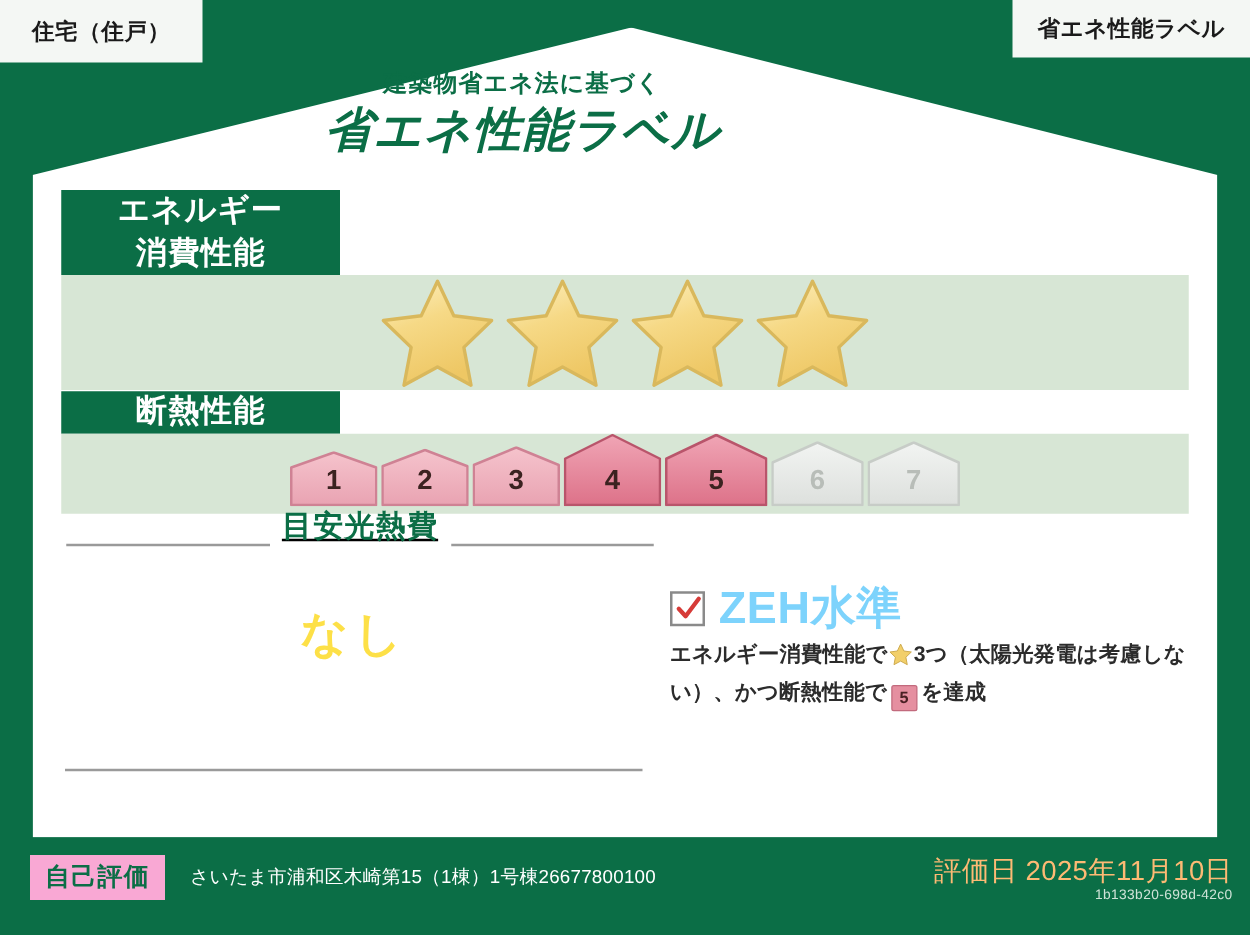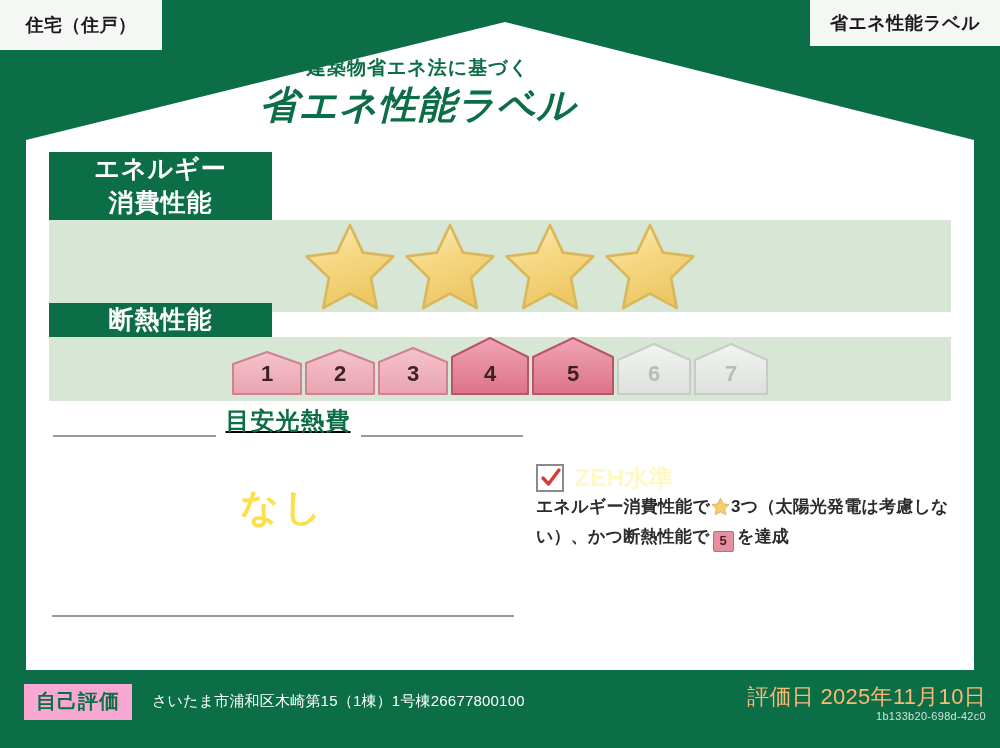--- a/index.html
+++ b/index.html
@@ -84,21 +84,21 @@
   
   .metric-row {
     position: absolute;
     display: flex;
     align-items: stretch;
     left: 49px;
     width: 902px;
     flex-direction: column;
   }
   .metric-row.energy { top: 152px; height: 148px; }
-  .metric-row.insulation { top: 313px; height: 78px; justify-content: center; }
+  .metric-row.insulation { top: 313px; height: 78px; }
 
   .metric-label {
     width: 223px;
     background: #0b6e46;
     color: #ffffff;
     display: flex;
     flex-direction: column;
     align-items: center;
     justify-content: center;
     font-weight: bold;
@@ -213,22 +213,22 @@
     width: 28px;
     height: 28px;
     border: 2px solid #8a8a8a;
     background: #ffffff;
     position: relative;
     flex: 0 0 auto;
     box-sizing: border-box;
   }
   .zeh-check svg { position: absolute; left: 2px; top: 1px; }
   .zeh-title {
-    color: #fef9c3;
-    font-size: 24px;
+    color: #7dd3fc;
+    font-size: 36px;
     font-weight: bold;
     letter-spacing: 0.5px;
   }
   .zeh-desc {
     margin-top: 0;
     font-size: 17px;
     font-weight: bold;
     color: #2b2b2b;
     line-height: 1.55;
     letter-spacing: 0.2px;

